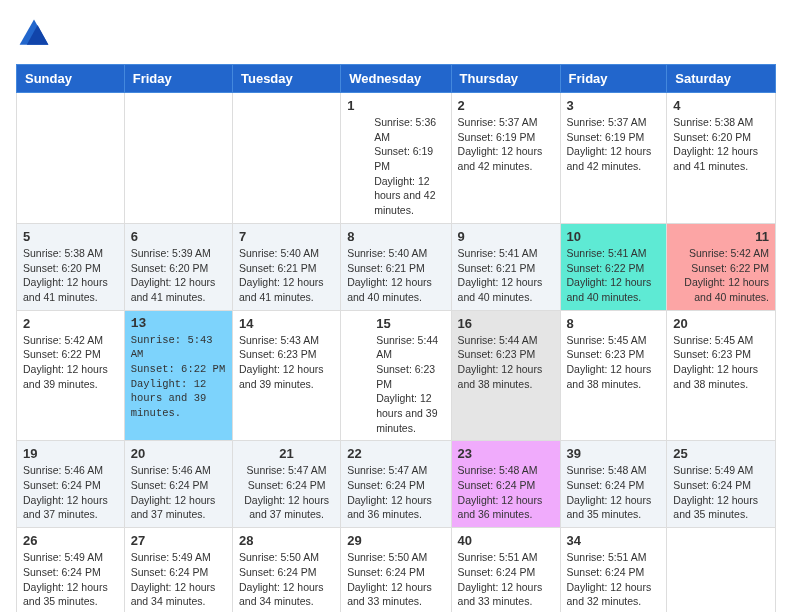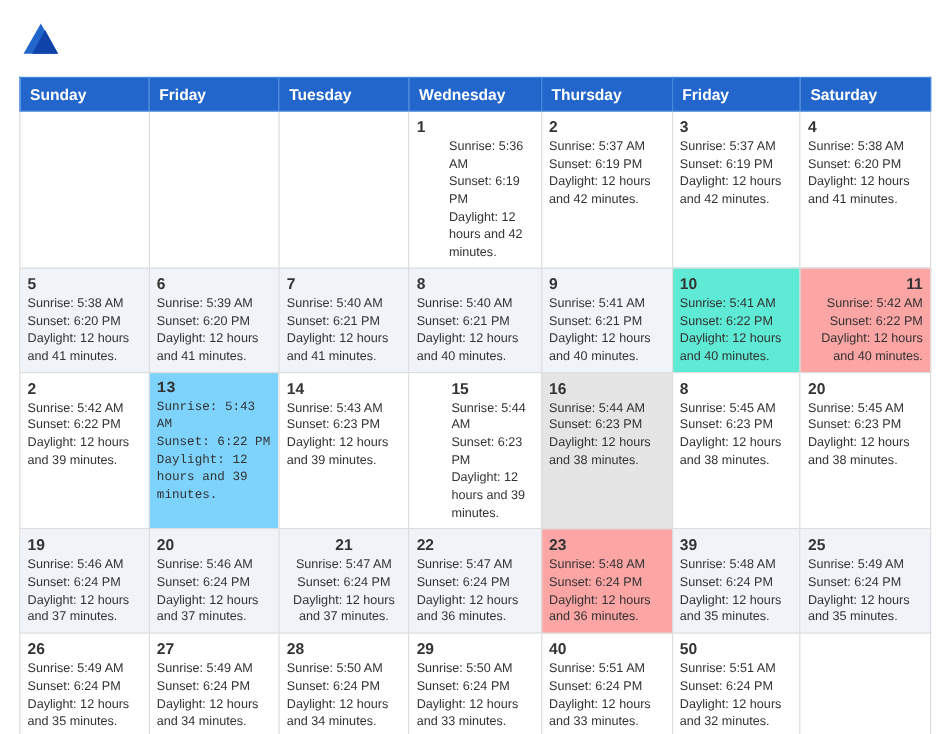--- a/index.html
+++ b/index.html
@@ -264,21 +264,21 @@
           <div class="day-info" style="white-space: pre-line;">Sunrise: 5:47 AM
 Sunset: 6:24 PM
 Daylight: 12 hours and 37 minutes.</div>
         </td>
         <td style="background-color: rgb(240, 244, 248);">
           <span class="day-number">22</span>
           <div class="day-info" style="white-space: pre-line;">Sunrise: 5:47 AM
 Sunset: 6:24 PM
 Daylight: 12 hours and 36 minutes.</div>
         </td>
-        <td style="background-color: #fca5a5;">
+        <td style="background-color: #f0abfc;">
           <span class="day-number">23</span>
           <div class="day-info" style="white-space: pre-line;">Sunrise: 5:48 AM
 Sunset: 6:24 PM
 Daylight: 12 hours and 36 minutes.</div>
         </td>
         <td style="background-color: rgb(240, 244, 248);">
           <span class="day-number">39</span>
           <div class="day-info" style="white-space: pre-line;">Sunrise: 5:48 AM
 Sunset: 6:24 PM
 Daylight: 12 hours and 35 minutes.</div>
@@ -315,21 +315,21 @@
 Sunset: 6:24 PM
 Daylight: 12 hours and 33 minutes.</div>
         </td>
         <td style="background-color: rgb(255, 255, 255);">
           <span class="day-number">40</span>
           <div class="day-info" style="white-space: pre-line;">Sunrise: 5:51 AM
 Sunset: 6:24 PM
 Daylight: 12 hours and 33 minutes.</div>
         </td>
         <td style="background-color: rgb(255, 255, 255);">
-          <span class="day-number">50</span>
+          <span class="day-number">34</span>
           <div class="day-info" style="white-space: pre-line;">Sunrise: 5:51 AM
 Sunset: 6:24 PM
 Daylight: 12 hours and 32 minutes.</div>
         </td>
         <td class="empty-cell" style="background-color: rgb(255, 255, 255);"></td>
       </tr>
     </tbody>
 </table>
 
 </body></html>

